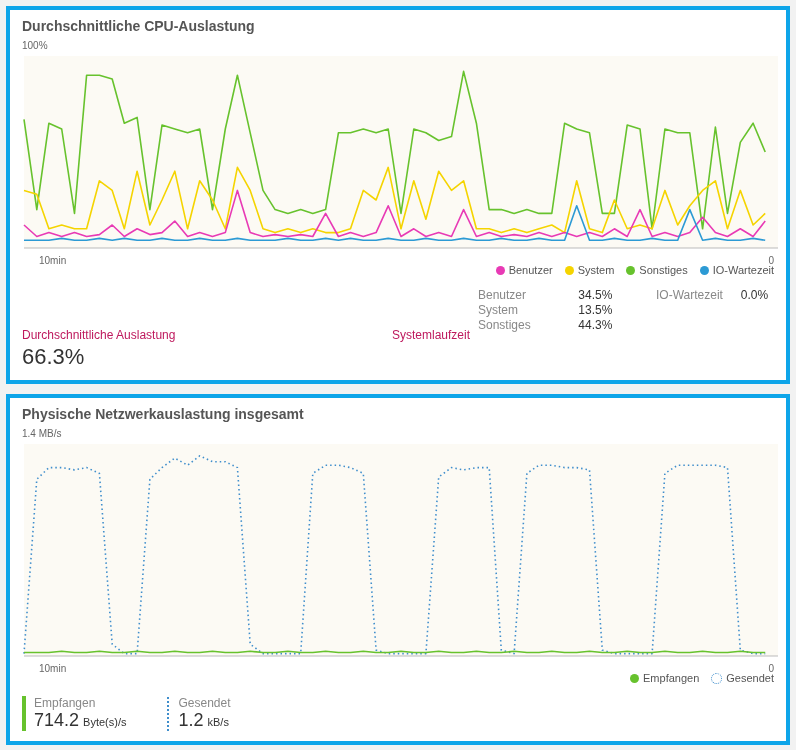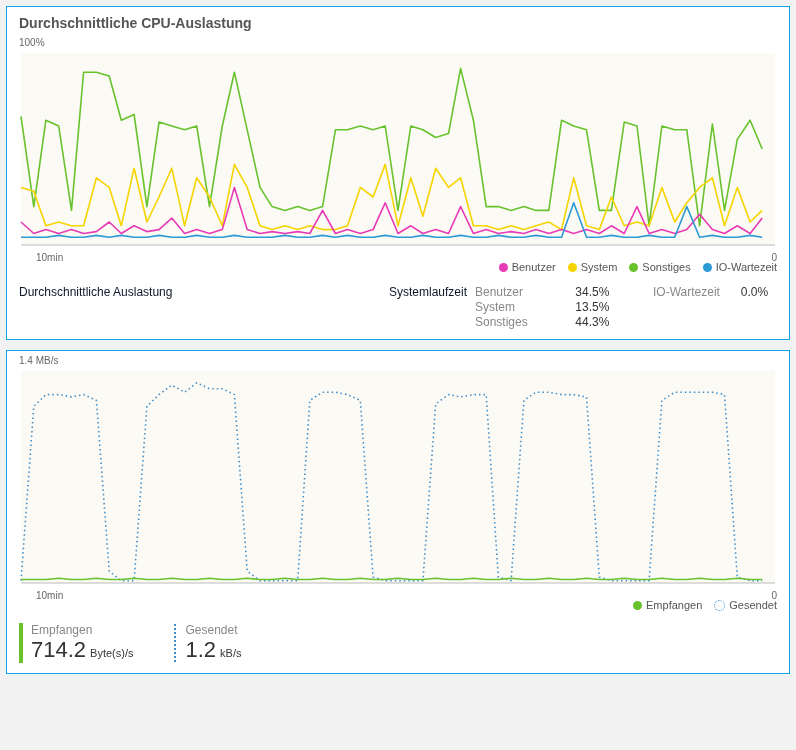--- a/index.html
+++ b/index.html
@@ -11,21 +11,21 @@
     font-size: 13px;
     -webkit-font-smoothing: antialiased;
   }
   .page {
     width: 796px;
     box-sizing: border-box;
     padding: 6px;
   }
   .panel {
     background: #fff;
-    border: 1px solid #0ea5e9;
+    border: 4px solid #0ea5e9;
     margin-bottom: 10px;
     box-sizing: border-box;
   }
   .panel-title {
     font-size: 14px;
     font-weight: bold;
     color: #555;
     padding: 8px 12px 2px 12px;
   }
   .chart-wrap {
@@ -58,23 +58,24 @@
   .stats-row {
     display: flex;
     padding: 6px 12px 10px 12px;
     gap: 8px;
   }
   .stat-col {
     display: flex; flex-direction: column;
     font-size: 12px;
   }
   .stat-col .label {
-    color: #0f172a;
+    color: #be185d;
     font-size: 12px;
     padding-bottom: 2px;
+    margin-top: 40px;
   }
   .stat-col .big {
     font-size: 22px;
     color: #333;
     font-weight: 400;
   }
   .pair-col {
     display: grid;
     grid-template-columns: auto auto;
     column-gap: 12px;
@@ -87,21 +88,21 @@
   .pair-col .v { color: #333; }
   .bar-stat {
     display: flex;
     align-items: stretch;
     gap: 8px;
   }
   .bar-stat .accent {
     width: 4px;
   }
   .bar-stat .txt .label { font-size: 12px; color: #888; }
-  .bar-stat .txt .big  { font-size: 22px; color: #333; }
+  .bar-stat .txt .big  { font-size: 18px; color: #333; }
   .bar-stat .txt .unit { font-size: 11px; color: #333; padding-left: 4px; }
   .dotted-accent {
     width: 4px;
     background-image: radial-gradient(circle, #3f8ecc 30%, transparent 35%);
     background-size: 4px 4px;
   }
 </style>
 </head>
 <body>
 
@@ -139,40 +140,42 @@
         </div>
         <div class="legend-item">
           <span class="swatch" style="background: rgb(44, 154, 212);"></span>
           <span>IO-Wartezeit</span>
         </div>
       </div>
 
     <div class="stats-row">
       <div class="stat-col" style="flex:0 0 190px;">
         <span class="label">Durchschnittliche Auslastung</span>
+        <span class="big">66.3%</span>
       </div>
       <div class="stat-col" style="flex:0 0 250px;text-align:right;">
         <span class="label">Systemlaufzeit</span>
       </div>
       <div class="pair-col" id="cpu-breakdown" style="flex:0 0 170px;">
           <span class="k">Benutzer</span>
           <span class="v">34.5%</span>
           <span class="k">System</span>
           <span class="v">13.5%</span>
           <span class="k">Sonstiges</span>
           <span class="v">44.3%</span>
         </div>
       <div class="pair-col" style="flex:1;">
         <span class="k">IO-Wartezeit</span>
         <span class="v">0.0%</span>
       </div>
     </div>
   </div>
 
   <div class="panel">
+    <div class="panel-title">Physische Netzwerkauslastung insgesamt</div>
 
     <div class="chart-wrap" style="height:240px;">
       <span class="axis-top">1.4 MB/s</span>
       <svg id="net-svg" class="chart-svg" width="758" height="240">
           <rect x="2" y="14" width="754" height="212" fill="#fcfaf4"></rect>
           <line x1="2" x2="756" y1="226" y2="226" stroke="#bbb" stroke-width="1"></line>
           <path d="M2.0 223.6 L14.8 49.3 L26.9 37.6 L39.7 37.6 L52.5 39.9 L64.6 37.6 L77.4 43.4 L90.2 214.2 L102.3 223.6 L115.1 223.6 L127.9 49.3 L140.0 37.6 L152.8 28.1 L165.6 35.2 L177.7 25.8 L190.5 31.7 L203.3 31.7 L215.4 37.6 L228.2 214.2 L241.0 223.6 L253.1 223.6 L265.9 223.6 L278.7 223.6 L290.8 43.4 L303.6 35.2 L316.4 35.2 L328.5 37.6 L341.3 43.4 L354.1 220.1 L366.2 223.6 L379.0 223.6 L391.8 223.6 L403.9 223.6 L416.7 47.0 L429.5 37.6 L441.6 39.9 L454.4 37.6 L467.2 37.6 L479.3 220.1 L492.1 223.6 L504.9 43.4 L517.0 35.2 L529.8 35.2 L542.6 37.6 L554.7 37.6 L567.5 39.9 L580.3 220.1 L592.4 223.6 L605.2 223.6 L618.0 223.6 L630.1 223.6 L642.9 43.4 L655.7 35.2 L667.8 35.2 L680.6 35.2 L693.4 35.2 L705.5 37.6 L718.3 220.1 L731.1 223.6 L743.2 223.6 " fill="none" stroke="#3f8ecc" stroke-width="1.6" stroke-linejoin="round" stroke-dasharray="1.5 3"></path>
           <path d="M2.0 222.5 L14.8 222.5 L26.9 222.5 L39.7 221.3 L52.5 222.5 L64.6 222.5 L77.4 221.3 L90.2 222.5 L102.3 222.5 L115.1 221.3 L127.9 222.5 L140.0 222.5 L152.8 221.3 L165.6 222.5 L177.7 222.5 L190.5 221.3 L203.3 222.5 L215.4 222.5 L228.2 221.3 L241.0 222.5 L253.1 222.5 L265.9 221.3 L278.7 222.5 L290.8 222.5 L303.6 221.3 L316.4 222.5 L328.5 222.5 L341.3 221.3 L354.1 222.5 L366.2 222.5 L379.0 221.3 L391.8 222.5 L403.9 222.5 L416.7 221.3 L429.5 222.5 L441.6 222.5 L454.4 221.3 L467.2 222.5 L479.3 222.5 L492.1 221.3 L504.9 222.5 L517.0 222.5 L529.8 221.3 L542.6 222.5 L554.7 222.5 L567.5 221.3 L580.3 222.5 L592.4 222.5 L605.2 221.3 L618.0 222.5 L630.1 222.5 L642.9 221.3 L655.7 222.5 L667.8 222.5 L680.6 221.3 L693.4 222.5 L705.5 222.5 L718.3 221.3 L731.1 222.5 L743.2 222.5 " fill="none" stroke="#67c22d" stroke-width="1.6" stroke-linejoin="round"></path>
         </svg>
       <span class="axis-bottom-left">10min</span>

